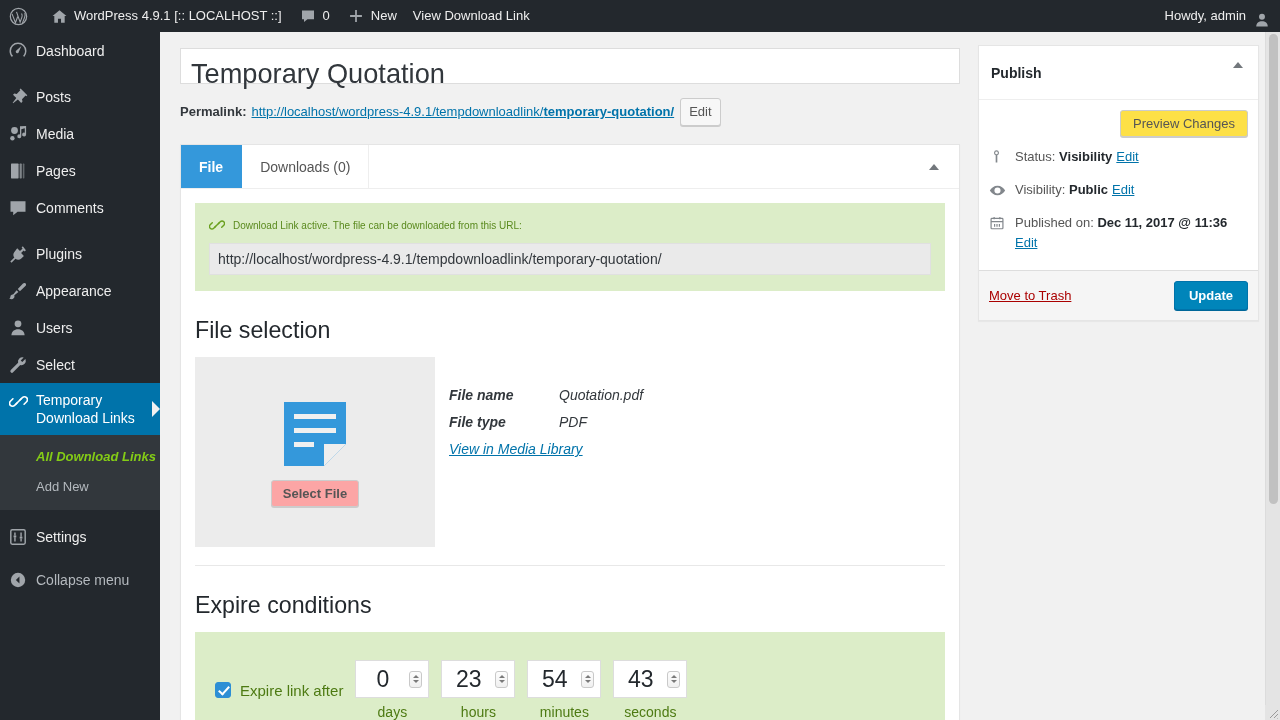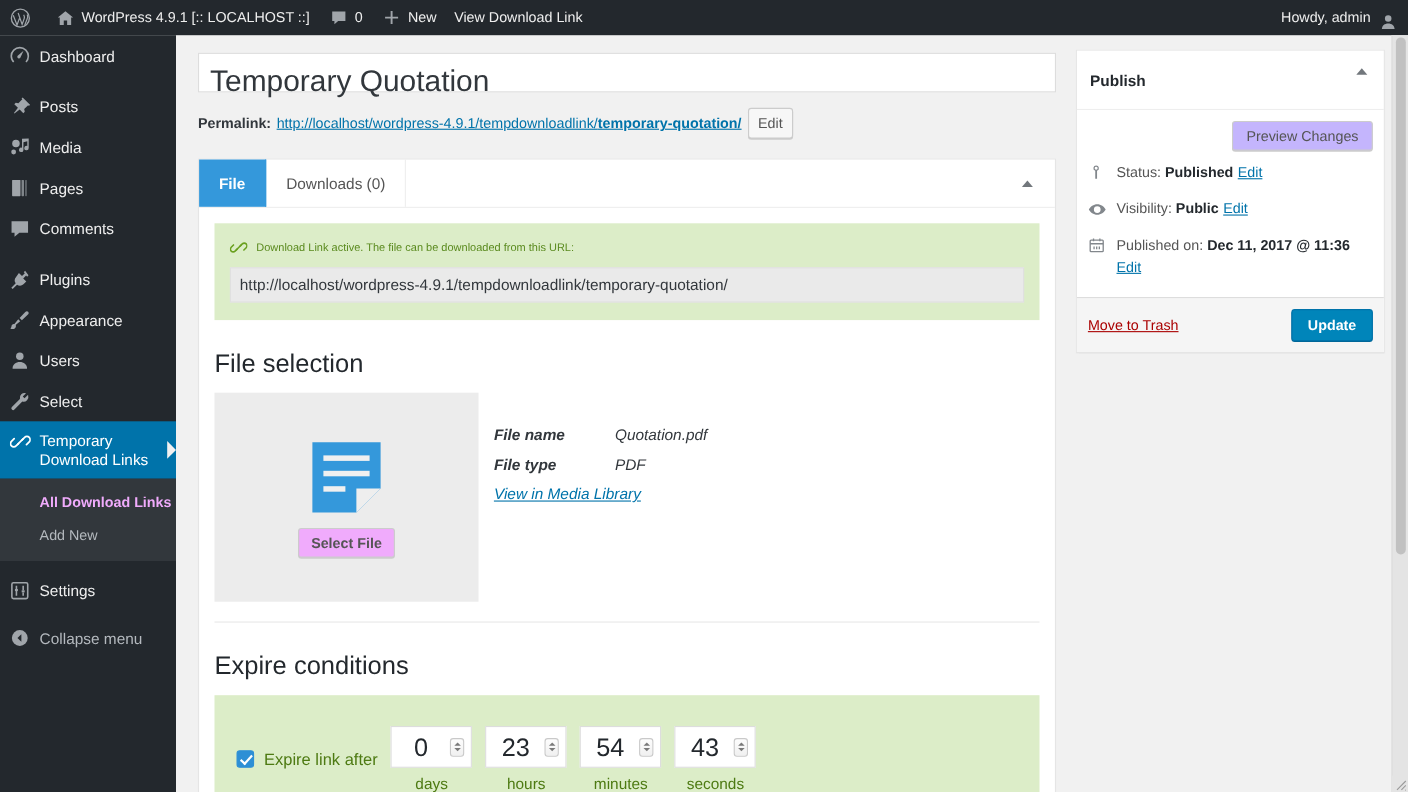--- a/index.html
+++ b/index.html
@@ -51,21 +51,21 @@
     content: ""; position: absolute; right: 0; top: 50%; margin-top: -8px;
     border-style: solid; border-width: 8px 0 8px 8px;
     border-color: transparent transparent transparent #f1f1f1;
   }
   .menu-sep { height: 9px; }
   .submenu { background: #32373c; padding: 7px 0 8px 0; }
   .submenu a {
     display: block; padding: 6px 0 6px 36px; font-size: 13px;
     color: #b4b9be; text-decoration: none; line-height: 18px;
   }
-  .submenu a.current { color: #f0abfc; font-weight: 600; }
+  .submenu a.current { color: #84cc16; font-weight: 600; font-style: italic; }
   #collapse {
     display: flex; align-items: center; min-height: 34px; padding: 8px 0;
     color: #b4b9be; text-decoration: none; font-size: 14px;
   }
   #collapse .mi { width: 36px; min-width: 36px; display: flex;
                   align-items: center; justify-content: center; color: #a0a5aa; }
 
   
   #content {
     position: absolute; top: 32px; left: 160px; width: 1111px; height: 688px;
@@ -141,21 +141,21 @@
             margin: 24px 0 12px 0; line-height: 1.3; }
 
   #fileselect { display: flex; }
   #filepane {
     width: 240px; height: 190px; background: #ececec;
     display: flex; flex-direction: column; align-items: center;
     justify-content: center;
   }
   #fileicon { width: 74px; height: 74px; }
   #selectfile-btn {
-    margin-top: 8px; background: #f0abfc; border: 1px solid #ccc;
+    margin-top: 8px; background: #fca5a5; border: 1px solid #ccc;
     border-radius: 3px; padding: 5px 11px; font-size: 13px; font-weight: bold;
     color: #555; cursor: pointer; box-shadow: 0 1px 0 #ccc;
     font-family: "Liberation Sans", sans-serif;
   }
   #fileinfo { margin-left: 14px; padding-top: 30px; font-size: 14px; font-style: italic; }
   #fileinfo table { border-collapse: collapse; }
   #fileinfo td { padding: 0 0 11px 0; vertical-align: top; color: #32373c; }
   #fileinfo td.k { font-weight: bold; width: 110px; }
   #medialib { color: #0073aa; text-decoration: underline; font-size: 14px; }
 
@@ -202,21 +202,21 @@
   .postbox-hdr {
     height: 54px; display: flex; align-items: center; padding: 0 12px;
     border-bottom: 1px solid #eee; position: relative;
   }
   .postbox-hdr h3 { font-size: 14px; font-weight: 600; color: #23282d; }
   .hdr-toggle { position: absolute; right: 4px; top: 0; width: 32px; height: 37px;
                 display: flex; align-items: center; justify-content: center; cursor: pointer; }
   .pbox-inner { padding: 10px 10px 10px 10px; }
   #preview-row { display: flex; justify-content: flex-end; margin-bottom: 4px; }
   #preview-btn {
-    background: #c4b5fd; border: 1px solid #ccc; border-radius: 3px;
+    background: #fde047; border: 1px solid #ccc; border-radius: 3px;
     padding: 5px 12px; font-size: 13px; color: #555; cursor: pointer;
     box-shadow: 0 1px 0 #ccc; font-family: "Liberation Sans", sans-serif; text-align: right;
   }
   .misc-line {
     display: flex; align-items: flex-start; font-size: 13px; color: #555;
     padding: 6px 0 6px 0; line-height: 1.6;
   }
   .misc-line .mico { width: 26px; min-width: 26px; color: #82878c;
                      display: flex; justify-content: flex-start; padding-top: 2px; }
   .misc-line b { color: #23282d; }
@@ -576,21 +576,21 @@
         <div id="preview-row">
           <button id="preview-btn">Preview Changes</button>
         </div>
 
         <div class="misc-line">
           <span class="mico">
             <svg width="15" height="15" viewBox="0 0 20 20" fill="#82878c">
               <path d="M10 1.8a3.4 3.4 0 00-1.1 6.6V18h2.2V8.4A3.4 3.4 0 0010 1.8zm0 1.6a1.8 1.8 0 110 3.6 1.8 1.8 0 010-3.6z"></path>
             </svg>
           </span>
-          <span>Status:</span>&nbsp;<b>Published</b>
+          <span>Status:</span>&nbsp;<b>Visibility</b>
           <a href="#">Edit</a>
         </div>
 
         <div class="misc-line">
           <span class="mico">
             <svg width="17" height="17" viewBox="0 0 20 20" fill="#82878c">
               <path d="M10 4.4c-4 0-7.4 2.5-9 5.6 1.6 3.1 5 5.6 9 5.6s7.4-2.5 9-5.6c-1.6-3.1-5-5.6-9-5.6zm0 9.2a3.6 3.6 0 110-7.2 3.6 3.6 0 010 7.2z"></path>
               <circle cx="10" cy="10" r="1.9" fill="#fff"></circle>
             </svg>
           </span>

